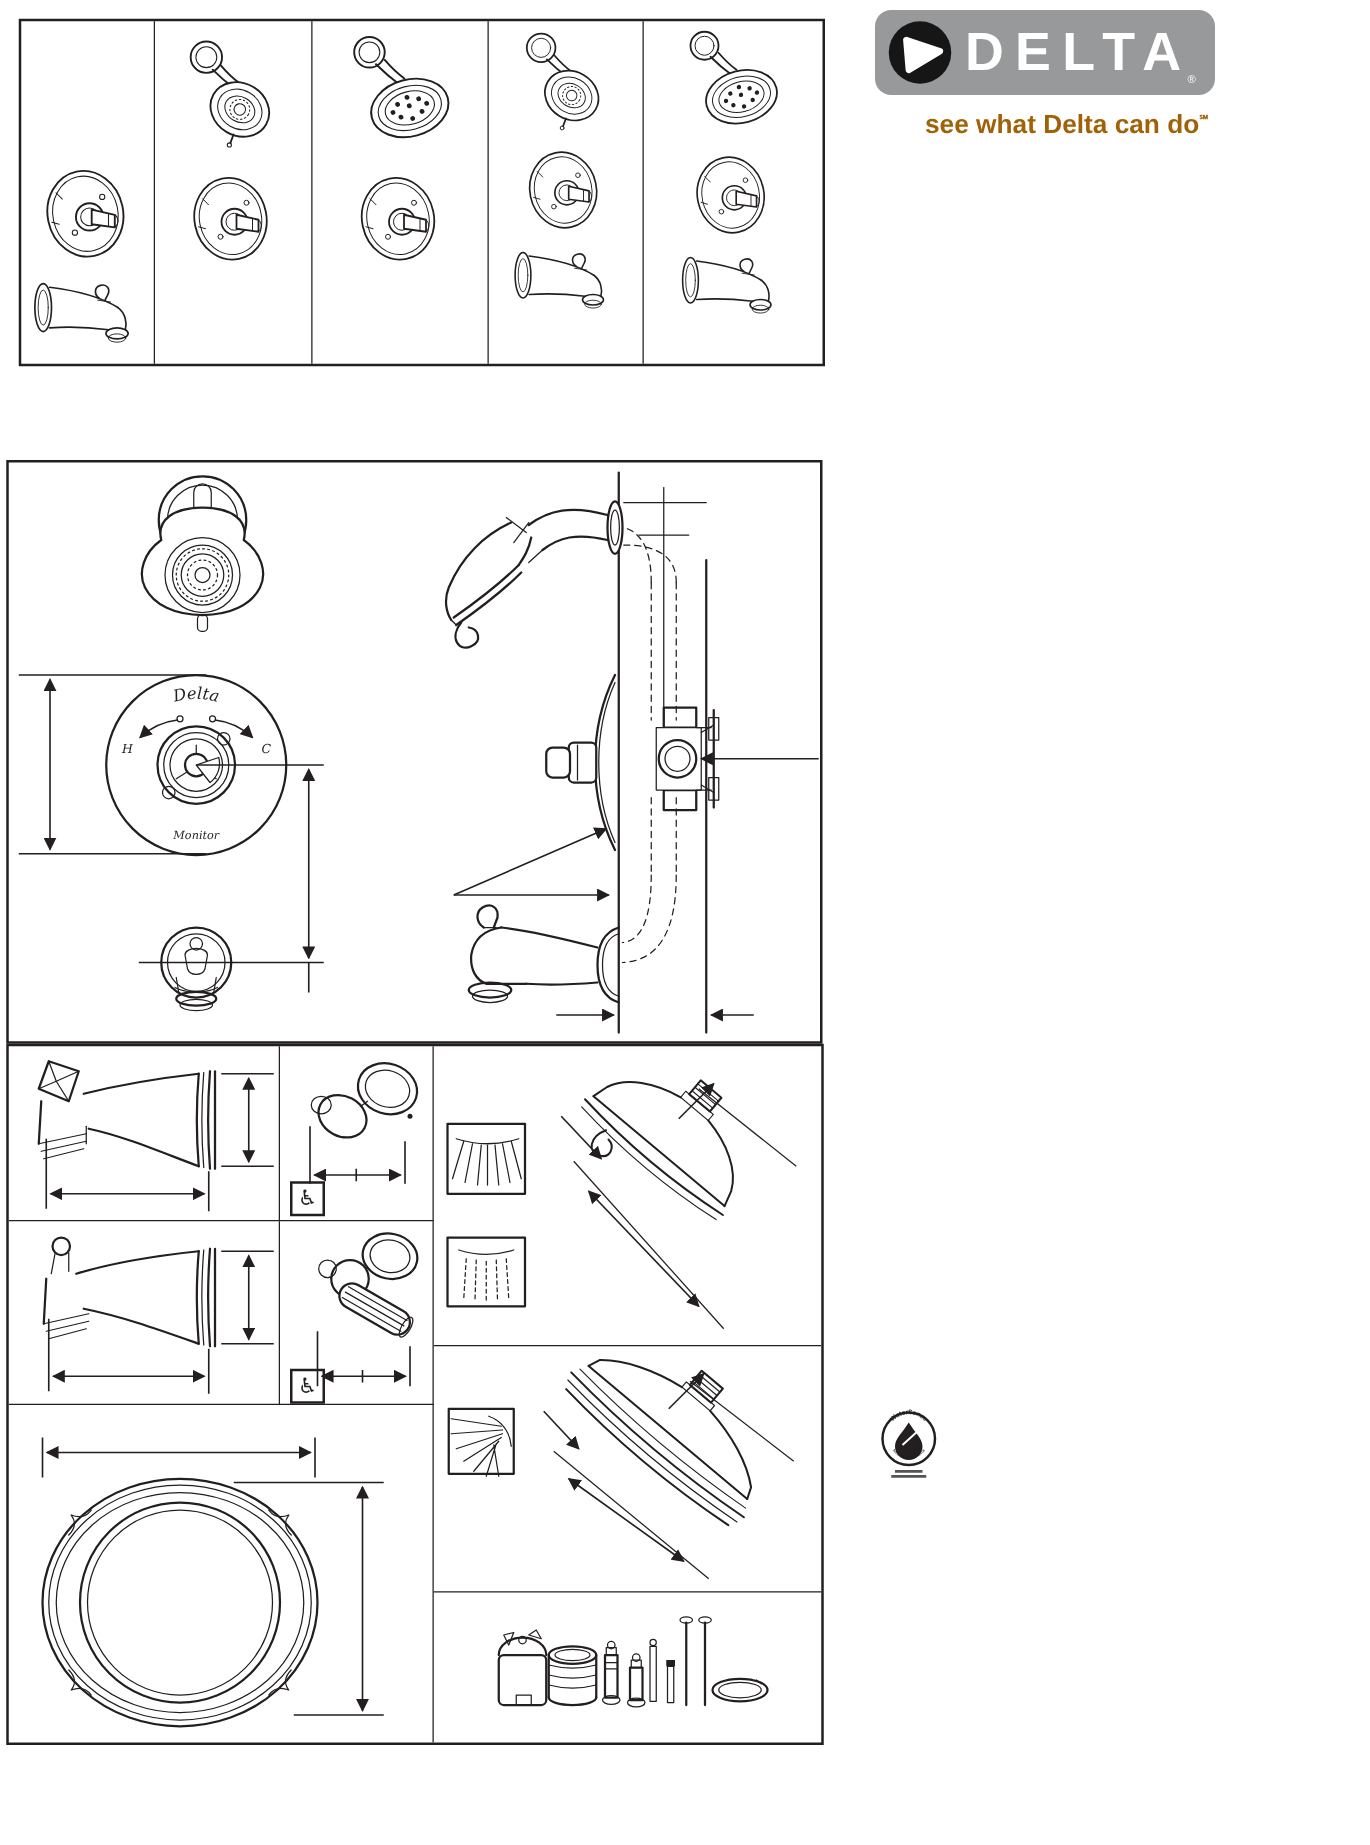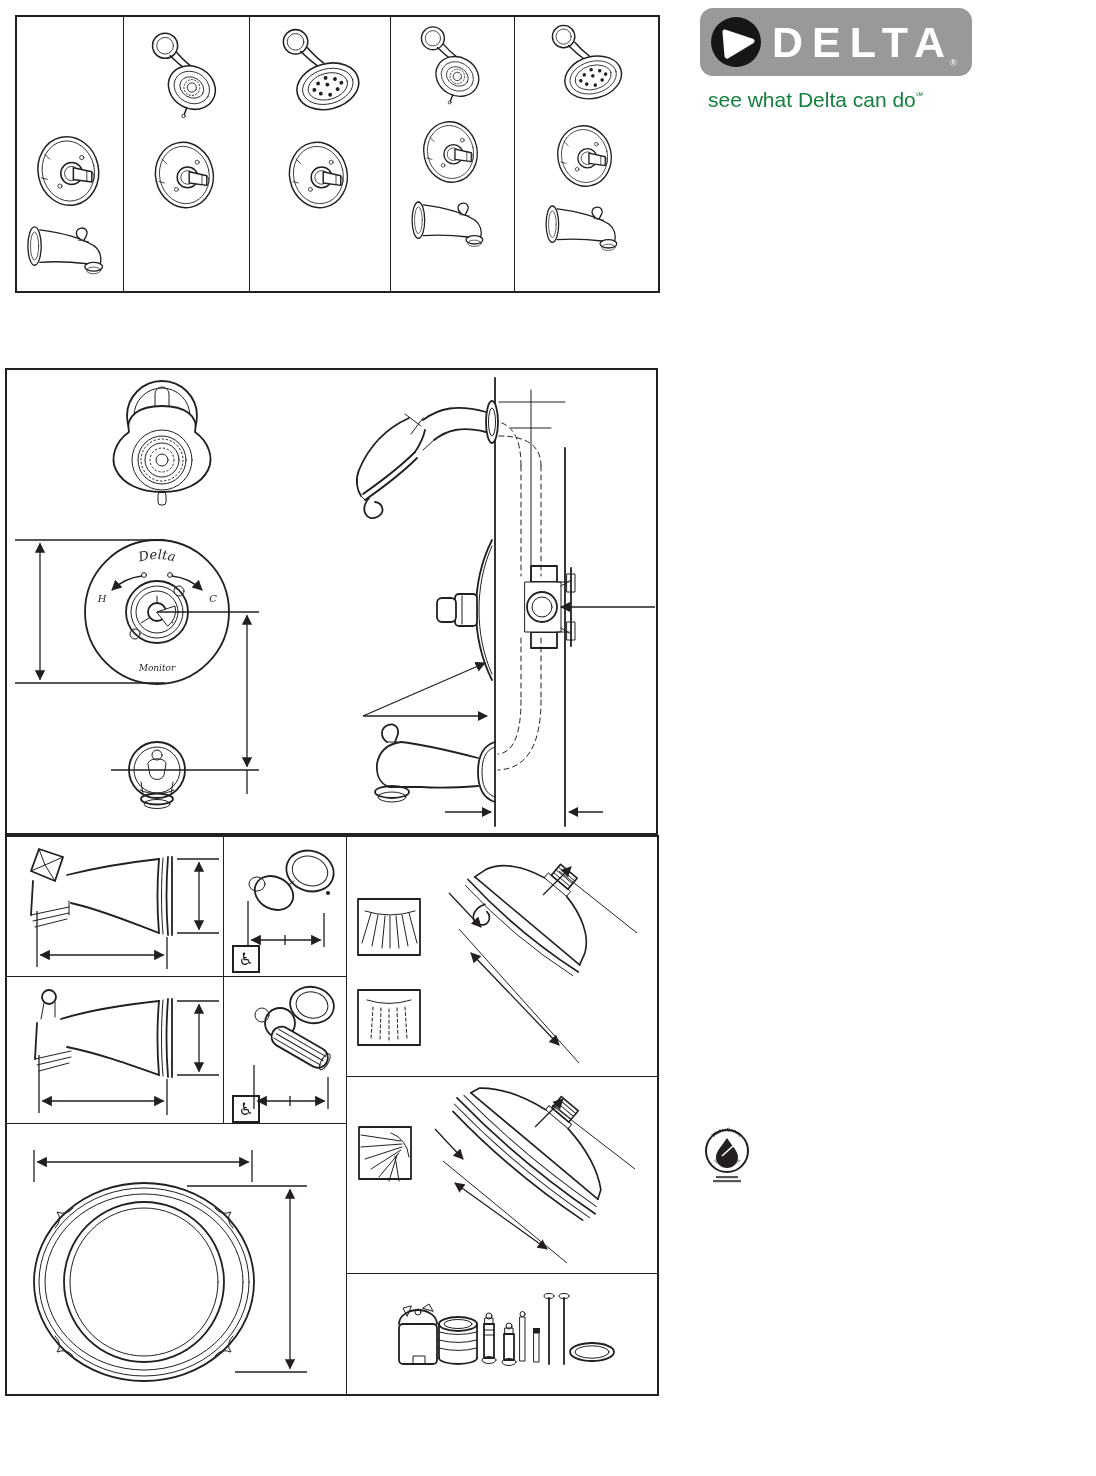--- a/index.html
+++ b/index.html
@@ -17,21 +17,21 @@
   
   .top-strip{position:absolute;left:15px;top:15px;width:645px;height:278px;
              border:2px solid #231f20;display:flex;box-sizing:border-box;}
   .panel{height:100%;display:flex;flex-direction:column;align-items:center;box-sizing:border-box;}
   .panel + .panel{border-left:1.6px solid #231f20;}
   
   .logo{position:absolute;left:700px;top:8px;width:272px;height:68px;background:#97999b;
         border-radius:13px;display:flex;align-items:center;padding-left:8px;box-sizing:border-box;}
   .logo-word{color:#fff;font-weight:bold;font-size:43px;letter-spacing:9px;margin-left:8px;line-height:1;}
   .logo-reg{color:#fff;font-size:9px;align-self:flex-end;margin:0 0 8px -4px;}
-  .tagline{position:absolute;left:708px;top:88px;width:250px;font-size:21px;font-weight:normal;color:#15803d;}
+  .tagline{position:absolute;left:740px;top:88px;width:250px;font-size:21px;font-weight:bold;color:#a16207;}
   .tagline sup{font-size:9px;}
   
   .mid-box{position:absolute;left:5px;top:368px;width:653px;height:467px;
            border:2px solid #231f20;box-sizing:border-box;}
   .mid-box svg{position:absolute;top:0;}
   
   .grid{position:absolute;left:5px;top:835px;width:654px;height:561px;
         border:2px solid #231f20;box-sizing:border-box;}
   .cell{position:absolute;box-sizing:border-box;}
   .br{border-right:1.6px solid #231f20;}

